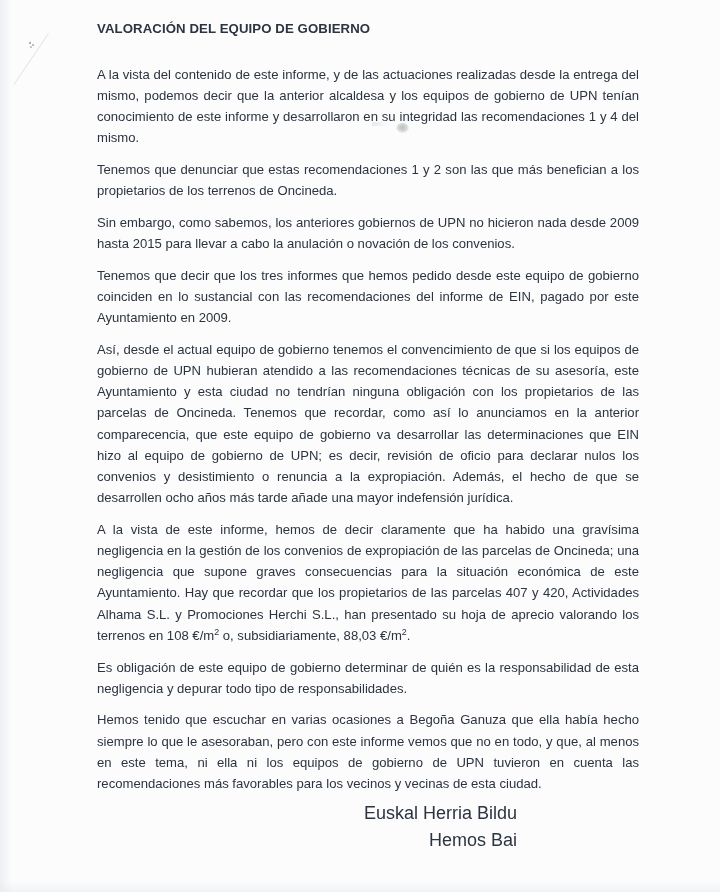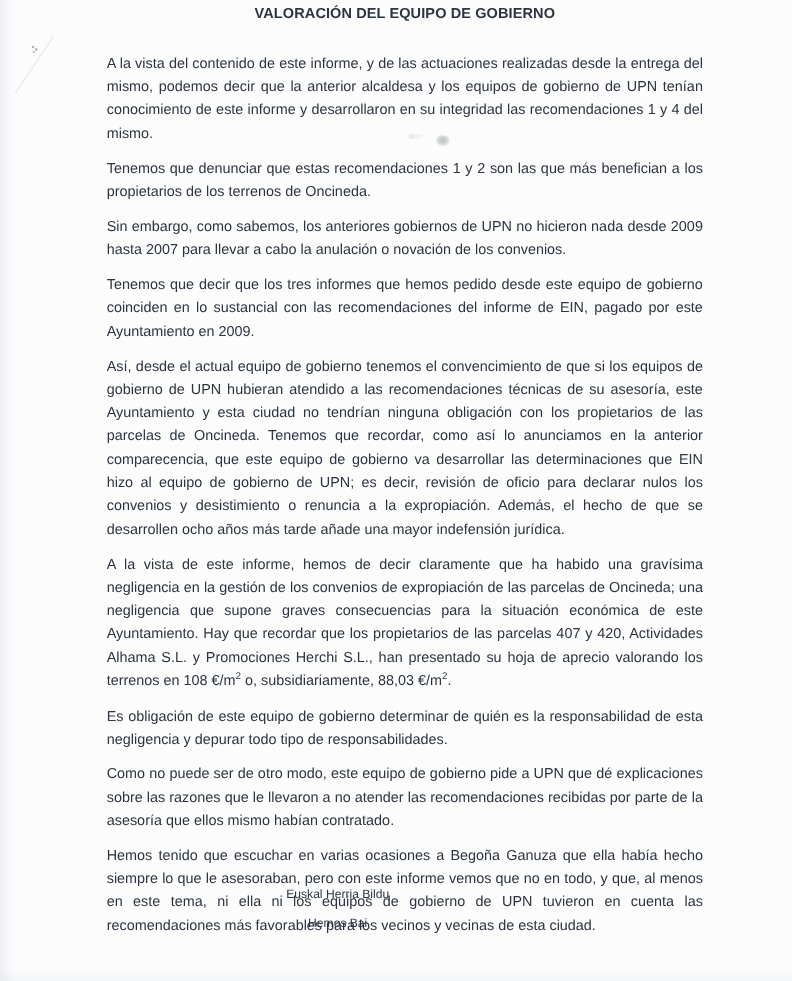--- a/index.html
+++ b/index.html
@@ -94,22 +94,22 @@
     top: 0;
     width: 542px;
   }
 
   .doc-heading {
     font-size: 13.2px;
     font-weight: bold;
     letter-spacing: .1px;
     line-height: 1.25;
     margin: 0;
-    padding-top: 4px;
-    text-align: center;
+    padding-top: 21px;
+    text-align: left;
   }
 
   .paragraphs {
     margin-top: 26px;
   }
   .para {
     font-size: 13.1px;
     line-height: 21.2px;
     text-align: justify;
     text-justify: inter-word;
@@ -125,24 +125,24 @@
     line-height: 0;
   }
 
   .signatures {
     position: absolute;
     left: 97px;
     top: 803px;
     width: 420px;
   }
   .sig-line {
-    font-size: 11px;
+    font-size: 18px;
     line-height: 21px;
     margin: 0 0 5.5px 0;
-    text-align: center;
+    text-align: right;
   }
   .sig-line:last-child { margin-bottom: 0; }
 </style>
 </head>
 <body>
 
 <div id="scan-artifacts">
   <div class="edge-shade-left"></div>
   <div class="edge-shade-bottom"></div>
   <div class="corner-fold"></div>
@@ -153,26 +153,25 @@
 
 <div class="page">
 
   <div class="doc-body">
 
     <h1 class="doc-heading">VALORACIÓN DEL EQUIPO DE GOBIERNO</h1>
 
     <div class="paragraphs">
       <p class="para">A la vista del contenido de este informe, y de las actuaciones realizadas desde la entrega del mismo, podemos decir que la anterior alcaldesa y los equipos de gobierno de UPN tenían conocimiento de este informe y desarrollaron en su integridad las recomendaciones 1 y 4 del mismo.</p>
       <p class="para">Tenemos que denunciar que estas recomendaciones 1 y 2 son las que más benefician a los propietarios de los terrenos de Oncineda.</p>
-      <p class="para">Sin embargo, como sabemos, los anteriores gobiernos de UPN no hicieron nada desde 2009 hasta 2007 para llevar a cabo la anulación o novación de los convenios.</p>
+      <p class="para">Sin embargo, como sabemos, los anteriores gobiernos de UPN no hicieron nada desde 2009 hasta 2015 para llevar a cabo la anulación o novación de los convenios.</p>
       <p class="para">Tenemos que decir que los tres informes que hemos pedido desde este equipo de gobierno coinciden en lo sustancial con las recomendaciones del informe de EIN, pagado por este Ayuntamiento en 2009.</p>
       <p class="para">Así, desde el actual equipo de gobierno tenemos el convencimiento de que si los equipos de gobierno de UPN hubieran atendido a las recomendaciones técnicas de su asesoría, este Ayuntamiento y esta ciudad no tendrían ninguna obligación con los propietarios de las parcelas de Oncineda. Tenemos que recordar, como así lo anunciamos en la anterior comparecencia, que este equipo de gobierno va desarrollar las determinaciones que EIN hizo al equipo de gobierno de UPN; es decir, revisión de oficio para declarar nulos los convenios y desistimiento o renuncia a la expropiación. Además, el hecho de que se desarrollen ocho años más tarde añade una mayor indefensión jurídica.</p>
       <p class="para">A la vista de este informe, hemos de decir claramente que ha habido una gravísima negligencia en la gestión de los convenios de expropiación de las parcelas de Oncineda; una negligencia que supone graves consecuencias para la situación económica de este Ayuntamiento. Hay que recordar que los propietarios de las parcelas 407 y 420, Actividades Alhama S.L. y Promociones Herchi S.L., han presentado su hoja de aprecio valorando los terrenos en 108 €/m<sup>2</sup> o, subsidiariamente, 88,03 €/m<sup>2</sup>.</p>
       <p class="para">Es obligación de este equipo de gobierno determinar de quién es la responsabilidad de esta negligencia y depurar todo tipo de responsabilidades.</p>
-      <p class="para">Como no puede ser de otro modo, este equipo de gobierno pide a UPN que dé explicaciones sobre las razones que le llevaron a no atender las recomendaciones recibidas por parte de la asesoría que ellos mismo habían contratado.</p>
       <p class="para">Hemos tenido que escuchar en varias ocasiones a Begoña Ganuza que ella había hecho siempre lo que le asesoraban, pero con este informe vemos que no en todo, y que, al menos en este tema, ni ella ni los equipos de gobierno de UPN tuvieron en cuenta las recomendaciones más favorables para los vecinos y vecinas de esta ciudad.</p>
     </div>
 
   </div>
 
   <div class="signatures">
     <p class="sig-line">Euskal Herria Bildu</p>
     <p class="sig-line">Hemos Bai</p>
   </div>
 

